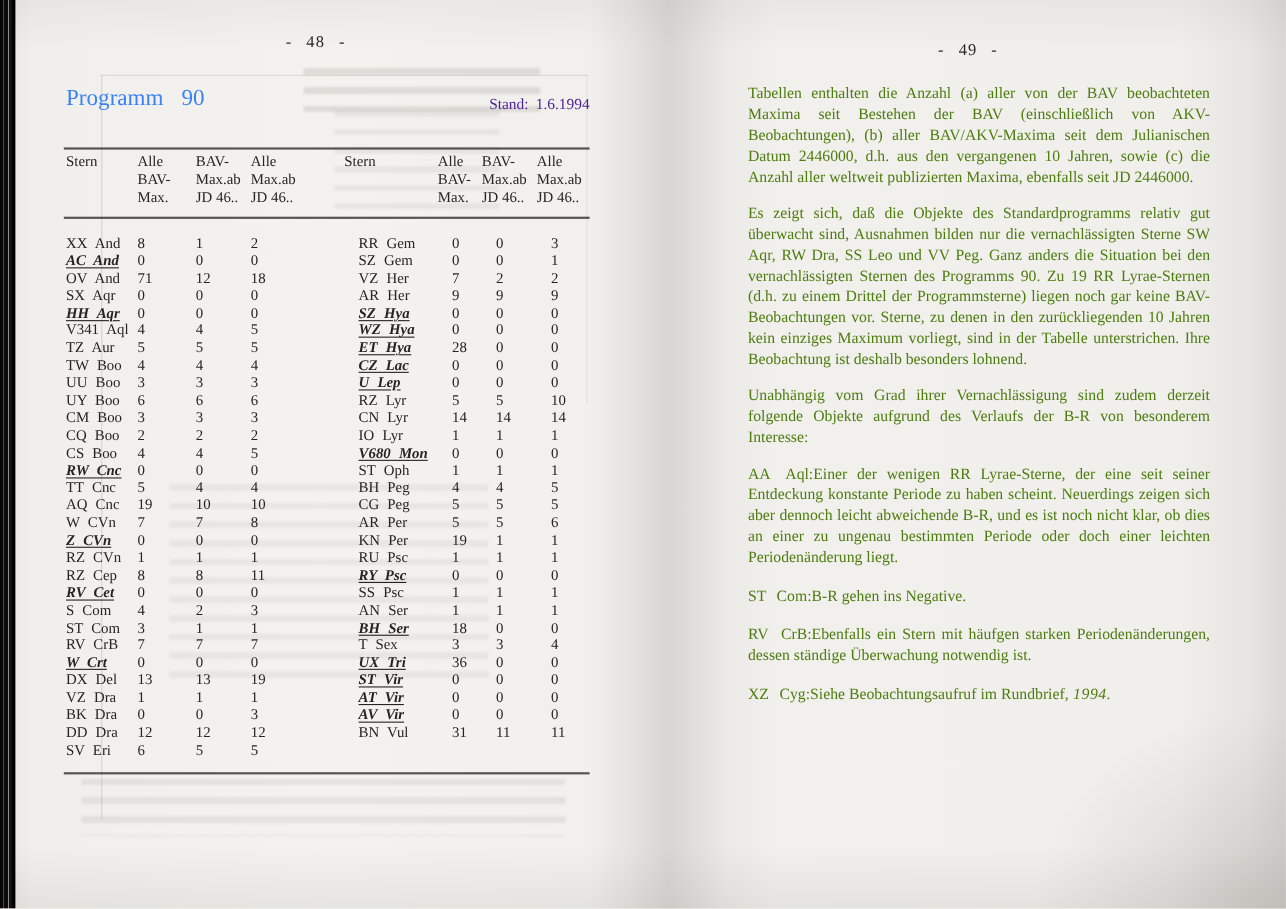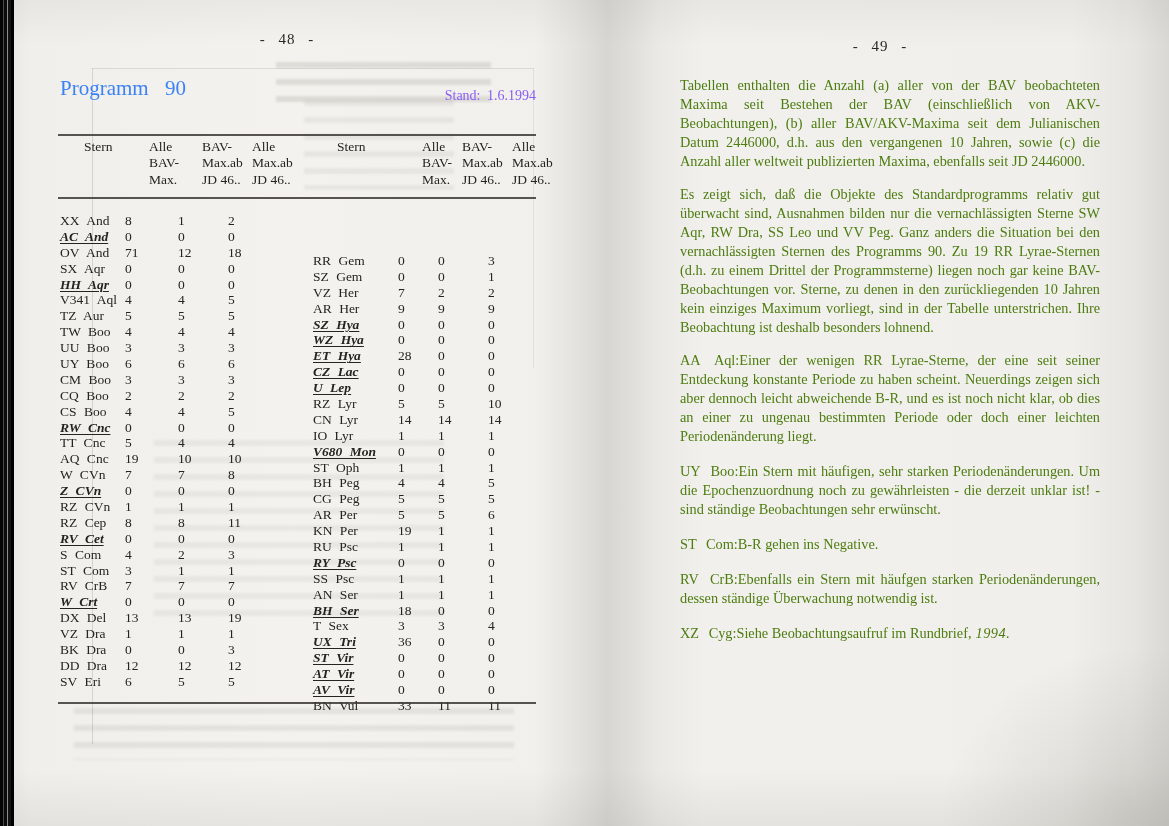--- a/index.html
+++ b/index.html
@@ -24,38 +24,38 @@
     background:radial-gradient(ellipse at 85% 95%, rgba(120,118,110,.22), rgba(0,0,0,0) 70%);}
   .page{position:absolute;top:0;}
   .page-left{left:14px;width:560px;height:826px;}
   .page-right{left:660px;width:509px;height:826px;}
 
   .pnum{position:absolute;font-size:15px;letter-spacing:1px;word-spacing:8px;color:#2a2824;}
   .pnum-l{top:31px;left:34px;width:478px;text-align:center;}
   .pnum-r{top:38px;left:160px;width:120px;text-align:center;}
 
   .title{position:absolute;top:76px;left:46px;margin:0;font-size:21px;font-weight:normal;word-spacing:11px;color:#3b82f6;}
-  .stand{position:absolute;top:88px;left:44px;width:478px;text-align:right;font-size:14px;word-spacing:3px;color:#8b5cf6;}
+  .stand{position:absolute;top:88px;left:44px;width:478px;text-align:right;font-size:14px;word-spacing:3px;color:#4c1d95;}
 
   .rule{position:absolute;left:44px;width:478px;height:1.6px;background:#3b3834;opacity:.85;}
   .rule-top{top:134px;}
   .rule-mid{top:197px;}
   .rule-bottom{top:702px;}
 
   .thead,.trow{font-size:13.5px;color:#262420;}
-  .thead{position:absolute;top:139px;display:grid;line-height:16.4px;margin-left:24px;}
+  .thead{position:absolute;top:139px;display:grid;line-height:16.4px;}
   .thead-a{left:46px;grid-template-columns:65px 53px 50px 62px;}
   .thead-b{left:299px;grid-template-columns:85px 40px 50px 50px;}
   .hcell{white-space:pre-line;}
 
   .tbody{position:absolute;top:213px;}
   .tbody-a .trow{display:grid;grid-template-columns:65px 53px 50px 62px;height:15.9px;line-height:15.9px;}
   .tbody-b .trow{display:grid;grid-template-columns:85px 40px 50px 50px;height:15.9px;line-height:15.9px;}
   .tbody-a{left:46px;}
-  .tbody-b{left:299px;margin-top:40px;}
+  .tbody-b{left:312px;}
   .tname{word-spacing:4px;white-space:nowrap;}
   .tname.u{font-weight:bold;font-style:italic;text-decoration:underline;text-decoration-thickness:1.4px;text-underline-offset:2px;}
 
   .body-text{position:absolute;top:76px;left:20px;width:420px;font-size:14.3px;line-height:19px;text-align:justify;color:#4d7c0f;}
   .para{margin:0 0 14px 0;}
   .note{margin:0 0 16px 0;}
   .nlabel{text-decoration-thickness:1.3px;text-underline-offset:3px;word-spacing:6px;margin-right:0;white-space:nowrap;}
   .hand{font-style:italic;letter-spacing:.5px;margin-top:28px;}
 
   .ghost{position:absolute;pointer-events:none;}
@@ -464,36 +464,36 @@
           <span class="tval">0</span>
         </div>
         <div class="trow">
           <span class="tname u">AV Vir</span>
           <span class="tval">0</span>
           <span class="tval">0</span>
           <span class="tval">0</span>
         </div>
         <div class="trow">
           <span class="tname">BN Vul</span>
-          <span class="tval">33</span>
+          <span class="tval">31</span>
           <span class="tval">11</span>
           <span class="tval">11</span>
         </div>
       </div>
 
     <div class="rule rule-bottom"></div>
   </section>
 
   <section class="page page-right">
     <div class="pnum pnum-r">- 49 -</div>
     <div class="body-text">
       <p class="para">Tabellen enthalten die Anzahl (a) aller von der BAV beobachteten Maxima seit Bestehen der BAV (einschließlich von AKV-Beobachtungen), (b) aller BAV/AKV-Maxima seit dem Julianischen Datum 2446000, d.h. aus den vergangenen 10 Jahren, sowie (c) die Anzahl aller weltweit publizierten Maxima, ebenfalls seit JD 2446000.</p>
       <p class="para">Es zeigt sich, daß die Objekte des Standardprogramms relativ gut überwacht sind, Ausnahmen bilden nur die vernachlässigten Sterne SW Aqr, RW Dra, SS Leo und VV Peg. Ganz anders die Situation bei den vernachlässigten Sternen des Programms 90. Zu 19 RR Lyrae-Sternen (d.h. zu einem Drittel der Programmsterne) liegen noch gar keine BAV-Beobachtungen vor. Sterne, zu denen in den zurückliegenden 10 Jahren kein einziges Maximum vorliegt, sind in der Tabelle unterstrichen. Ihre Beobachtung ist deshalb besonders lohnend.</p>
+      <p class="para">Unabhängig vom Grad ihrer Vernachlässigung sind zudem derzeit folgende Objekte aufgrund des Verlaufs der B-R von besonderem Interesse:</p>
       <div class="notes">
           <p class="note"><span class="nlabel">AA Aql:</span>Einer der wenigen RR Lyrae-Sterne, der eine seit seiner Entdeckung konstante Periode zu haben scheint. Neuerdings zeigen sich aber dennoch leicht abweichende B-R, und es ist noch nicht klar, ob dies an einer zu ungenau bestimmten Periode oder doch einer leichten Periodenänderung liegt.</p>
-          <p class="note"><span class="nlabel">UY Boo:</span>Ein Stern mit häufigen, sehr starken Periodenänderungen. Um die Epochenzuordnung noch zu gewährleisten - die derzeit unklar ist! - sind ständige Beobachtungen sehr erwünscht.</p>
           <p class="note"><span class="nlabel">ST Com:</span>B-R gehen ins Negative.</p>
           <p class="note"><span class="nlabel">RV CrB:</span>Ebenfalls ein Stern mit häufgen starken Periodenänderungen, dessen ständige Überwachung notwendig ist.</p>
           <p class="note"><span class="nlabel">XZ Cyg:</span>Siehe Beobachtungsaufruf im Rundbrief,<span class="hand"> 1994.</span></p>
         </div>
     </div>
   </section>
 </div>
 
 </body></html>

